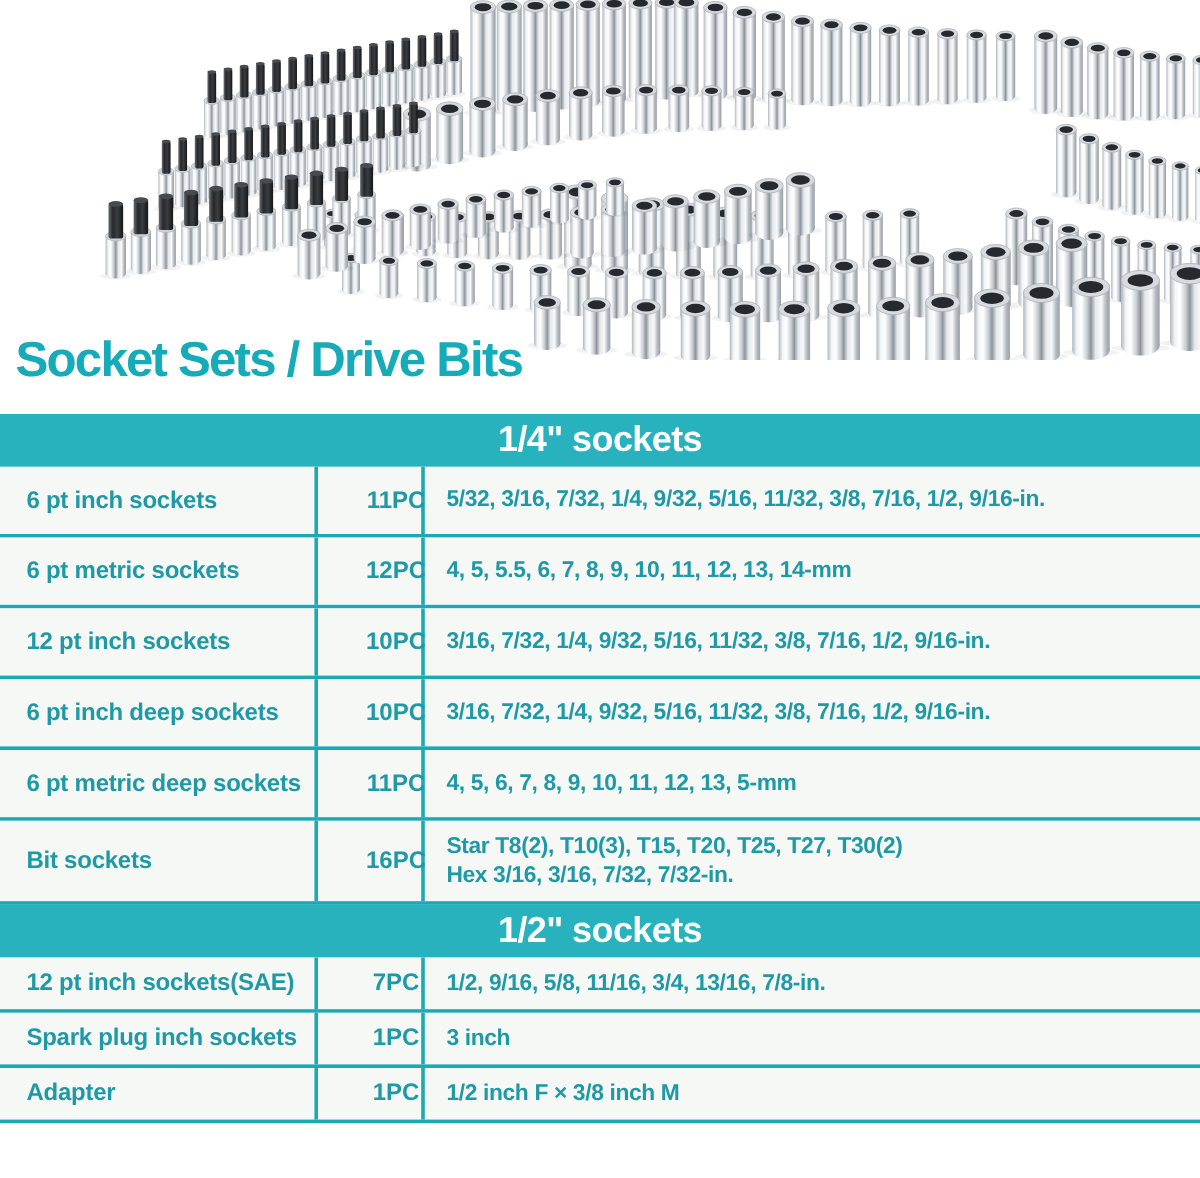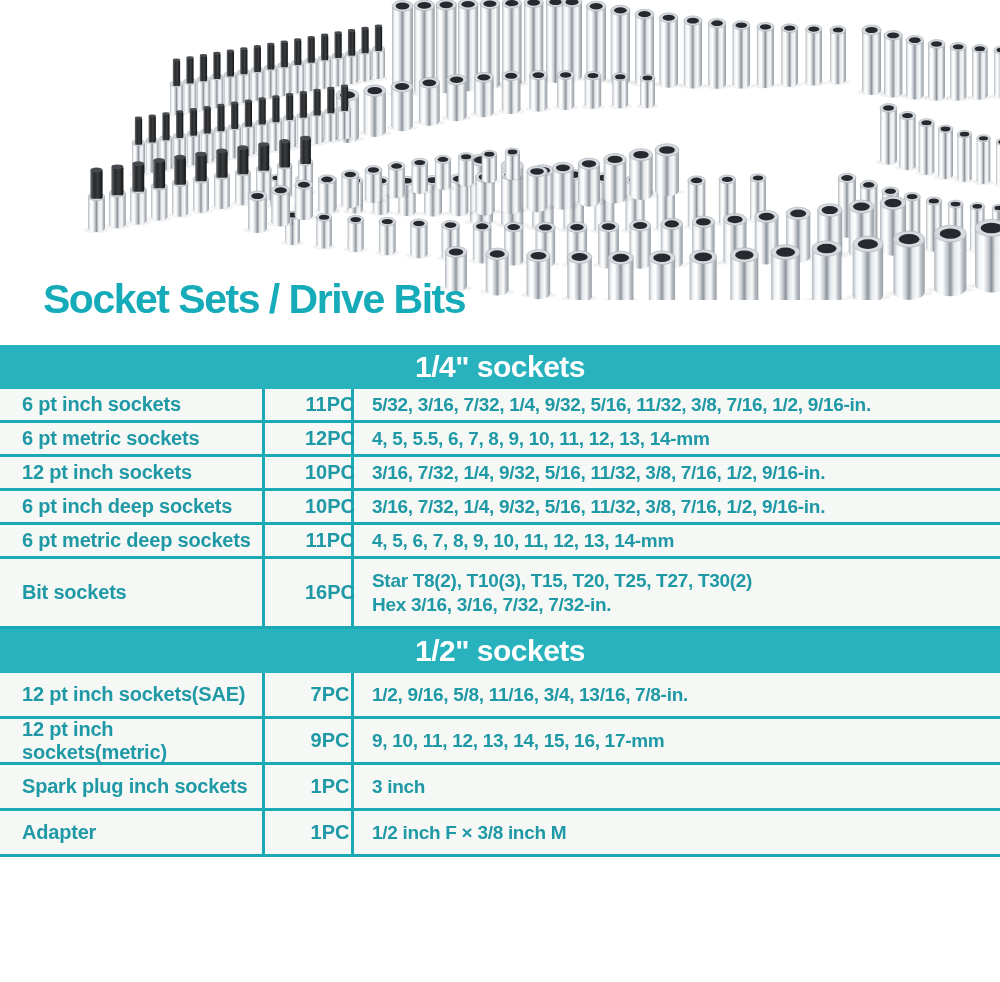--- a/index.html
+++ b/index.html
@@ -2,36 +2,36 @@
 <html><head>
 <meta charset="utf-8">
 <style>
   html,body{margin:0;padding:0;background:#ffffff;}
   .page{
     position:relative;width:1000px;height:982px;overflow:hidden;background:#ffffff;
     font-family:"Liberation Sans",sans-serif;
   }
   .photo{position:absolute;left:0;top:0;width:1000px;height:300px;}
   .page-title{
-    position:absolute;left:43px;top:276px;margin:0;
+    position:absolute;left:13px;top:276px;margin:0;
     font-size:41px;font-weight:bold;letter-spacing:-1.5px;color:#16abb9;
     white-space:nowrap;
   }
   .tables{position:absolute;left:0;top:345px;width:1000px;}
   .section-header{
     height:44px;background:#27b2bd;color:#ffffff;
     display:flex;align-items:center;justify-content:center;
     font-size:30px;font-weight:bold;letter-spacing:-0.5px;
   }
   .row{
     display:flex;align-items:stretch;background:#f6f8f5;
     border-bottom:3px solid #1ba9b5;box-sizing:border-box;
     color:#1f99a6;font-weight:bold;
   }
-  .section-1 .row{height:34px;}
+  .section-1 .row{height:59px;}
   .section-1 .row.tall{height:70px;}
   .section-2 .row{height:46px;}
   .cell{display:flex;flex-direction:column;justify-content:center;box-sizing:border-box;}
   .cell.label{
     width:265px;border-right:3px solid #1ba9b5;
     padding-left:22px;font-size:20px;letter-spacing:-0.2px;
   }
   .cell.count{
     width:89px;border-right:3px solid #1ba9b5;
     align-items:center;font-size:20px;padding-left:44px;
@@ -1016,21 +1016,21 @@
           <div class="cell label">6 pt inch deep sockets</div>
           <div class="cell count">10PC</div>
           <div class="cell contents">
             <span class="line">3/16, 7/32, 1/4, 9/32, 5/16, 11/32, 3/8, 7/16, 1/2, 9/16-in.</span>
           </div>
         </div>
         <div class="row">
           <div class="cell label">6 pt metric deep sockets</div>
           <div class="cell count">11PC</div>
           <div class="cell contents">
-            <span class="line">4, 5, 6, 7, 8, 9, 10, 11, 12, 13, 14-mm</span>
+            <span class="line">4, 5, 6, 7, 8, 9, 10, 11, 12, 13, 5-mm</span>
           </div>
         </div>
         <div class="row tall">
           <div class="cell label">Bit sockets</div>
           <div class="cell count">16PC</div>
           <div class="cell contents">
             <span class="line">Star T8(2), T10(3), T15, T20, T25, T27, T30(2)</span>
             <span class="line">Hex 3/16, 3/16, 7/32, 7/32-in.</span>
           </div>
         </div>
@@ -1038,27 +1038,20 @@
       <div class="section-header">1/2" sockets</div>
       <div class="section section-2">
         <div class="row">
           <div class="cell label">12 pt inch sockets(SAE)</div>
           <div class="cell count">7PC</div>
           <div class="cell contents">
             <span class="line">1/2, 9/16, 5/8, 11/16, 3/4, 13/16, 7/8-in.</span>
           </div>
         </div>
         <div class="row">
-          <div class="cell label">12 pt inch sockets(metric)</div>
-          <div class="cell count">9PC</div>
-          <div class="cell contents">
-            <span class="line">9, 10, 11, 12, 13, 14, 15, 16, 17-mm</span>
-          </div>
-        </div>
-        <div class="row">
           <div class="cell label">Spark plug inch sockets</div>
           <div class="cell count">1PC</div>
           <div class="cell contents">
             <span class="line">3 inch</span>
           </div>
         </div>
         <div class="row">
           <div class="cell label">Adapter</div>
           <div class="cell count">1PC</div>
           <div class="cell contents">

